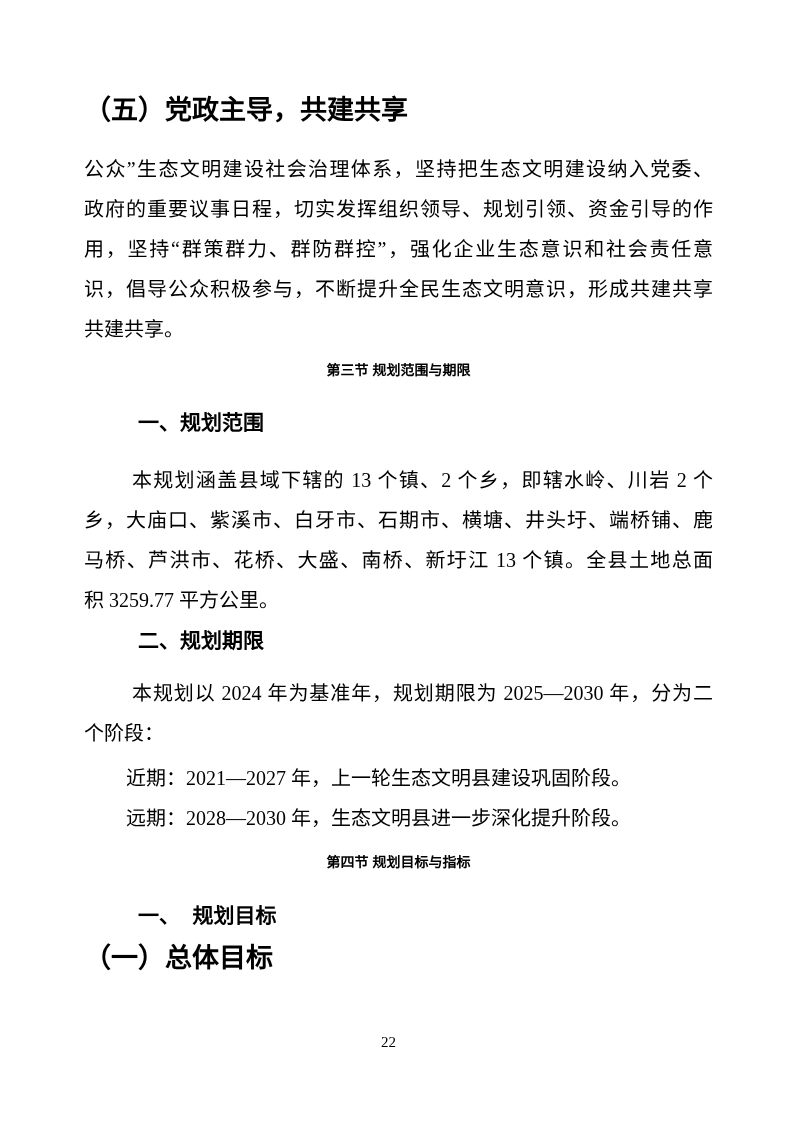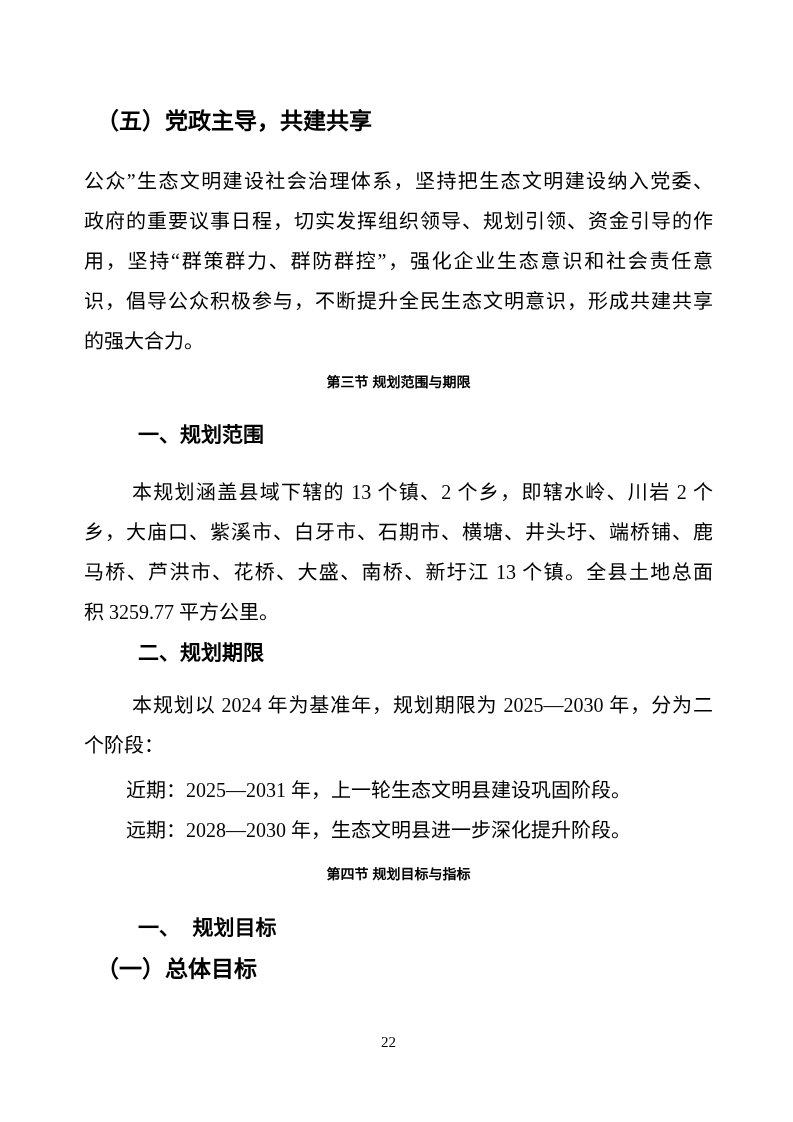--- a/index.html
+++ b/index.html
@@ -34,24 +34,24 @@
     text-align: left;
     text-align-last: left;
   }
   .bline.plain {
     text-align: left;
     text-align-last: left;
     padding-left: 42px;
   }
   
   .hserif {
-    font-size: 23px;
+    font-size: 27px;
     font-weight: 700;
     line-height: 30px;
-    margin: 12px;
+    margin: 0;
     font-family: "Liberation Serif", "DejaVu Serif", serif;
   }
   
   .sec {
     font-size: 14px;
     font-weight: 700;
     line-height: 30px;
     margin: 0;
     text-align: center;
     font-family: "Liberation Sans", "DejaVu Sans", sans-serif;
@@ -90,37 +90,37 @@
 <body>
 
 <div class="page">
 
   <h3 class="hserif mb24">（五）党政主导，共建共享</h3>
 
   <p class="bline">公众”生态文明建设社会治理体系，坚持把生态文明建设纳入党委、</p>
   <p class="bline">政府的重要议事日程，切实发挥组织领导、规划引领、资金引导的作</p>
   <p class="bline">用，坚持“群策群力、群防群控”，强化企业生态意识和社会责任意</p>
   <p class="bline">识，倡导公众积极参与，不断提升全民生态文明意识，形成共建共享</p>
-  <p class="bline last">的强大合力。</p>
+  <p class="bline last">共建共享。</p>
 
   <h2 class="sec mt6">第三节 规划范围与期限</h2>
 
   <h4 class="sub mt25">一、规划范围</h4>
 
   <p class="bline ind mt20">本规划涵盖县域下辖的 13 个镇、2 个乡，即辖水岭、川岩 2 个</p>
   <p class="bline">乡，大庙口、紫溪市、白牙市、石期市、横塘、井头圩、端桥铺、鹿</p>
   <p class="bline">马桥、芦洪市、花桥、大盛、南桥、新圩江 13 个镇。全县土地总面</p>
   <p class="bline last">积 3259.77 平方公里。</p>
 
   <h4 class="sub mt8">二、规划期限</h4>
 
   <p class="bline ind mt15">本规划以 2024 年为基准年，规划期限为 2025—2030 年，分为二</p>
   <p class="bline last">个阶段：</p>
 
-  <p class="bline plain mt5">近期：2025—2031 年，上一轮生态文明县建设巩固阶段。</p>
+  <p class="bline plain mt5">近期：2021—2027 年，上一轮生态文明县建设巩固阶段。</p>
   <p class="bline plain">远期：2028—2030 年，生态文明县进一步深化提升阶段。</p>
 
   <h2 class="sec mt9">第四节 规划目标与指标</h2>
 
   <h4 class="sub mt26">一、 规划目标</h4>
 
   <h3 class="hserif mt10">（一）总体目标</h3>
 
   <div class="page-number">22</div>
 

